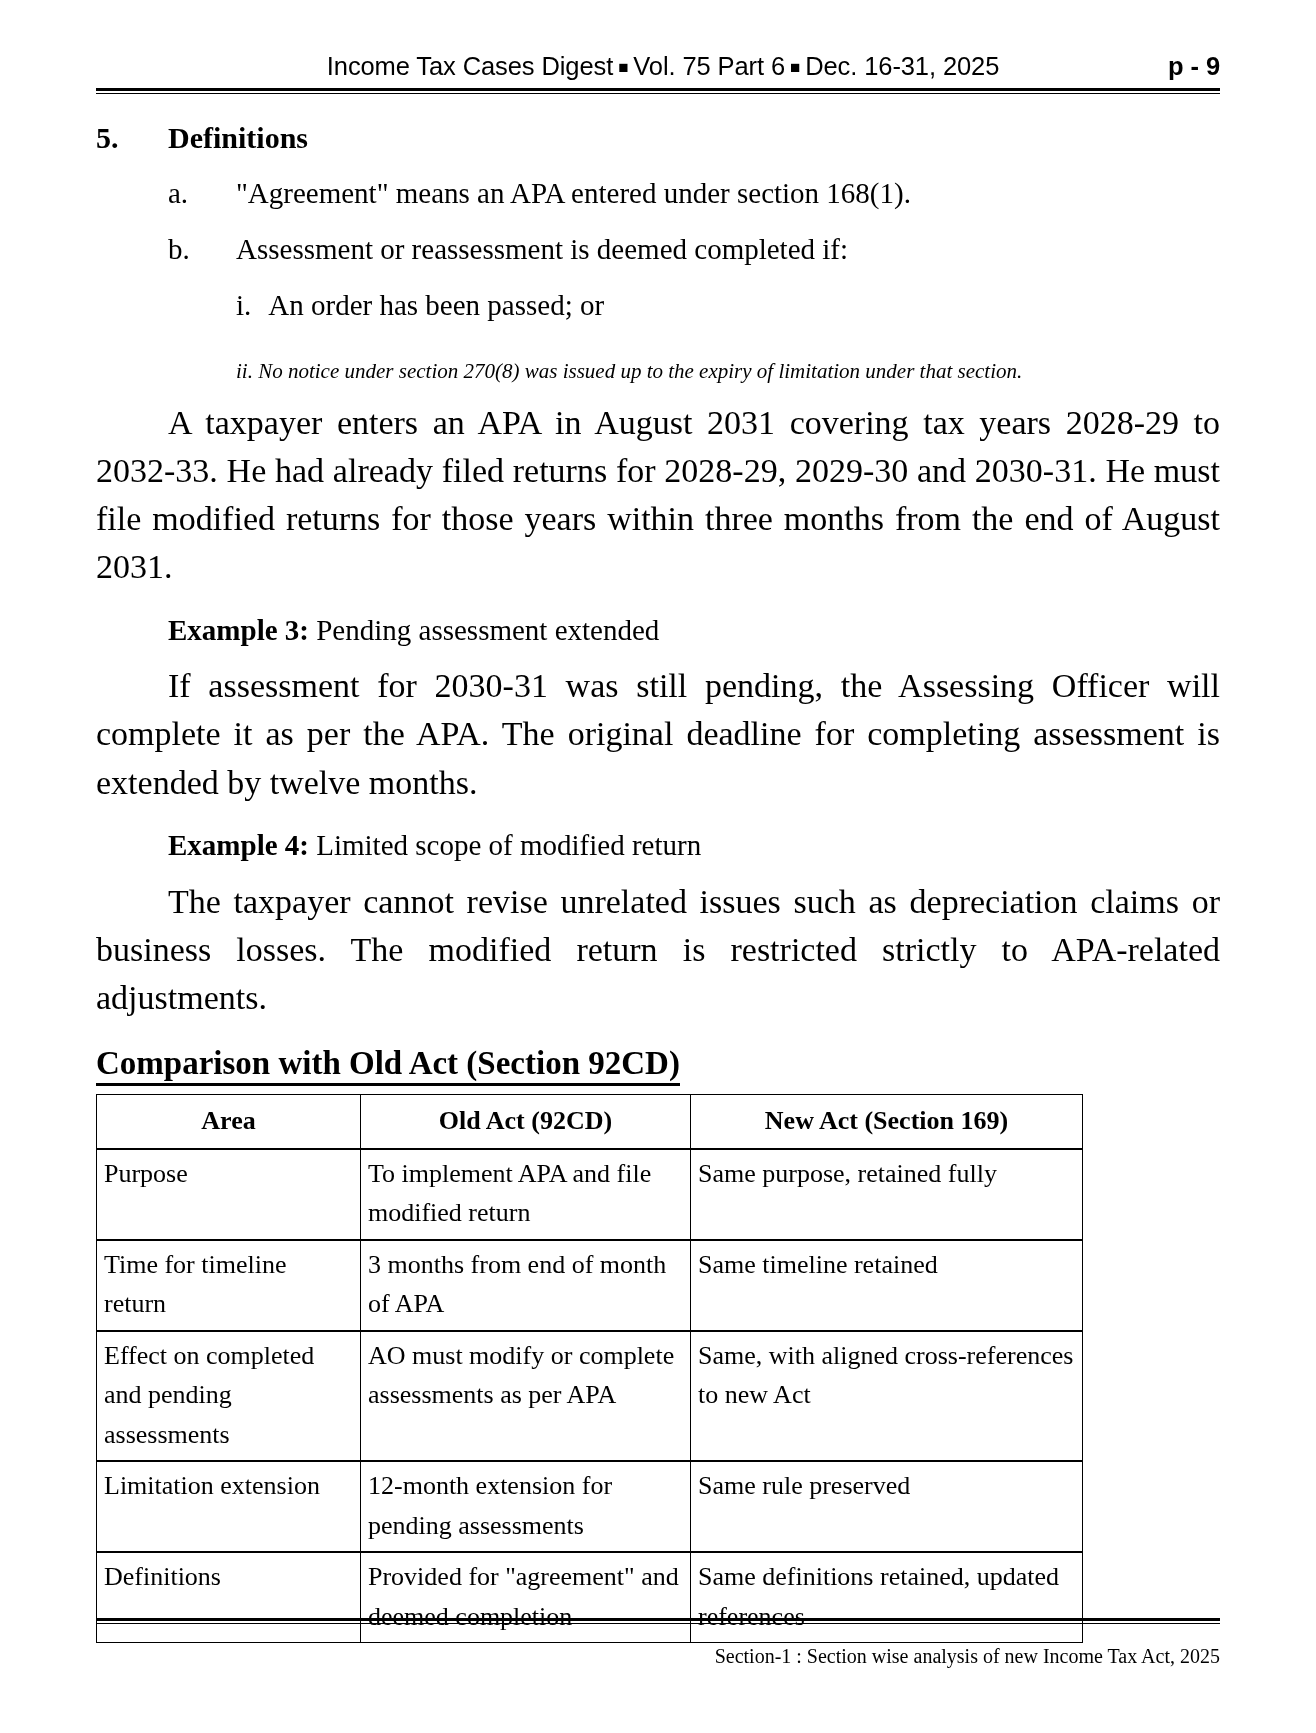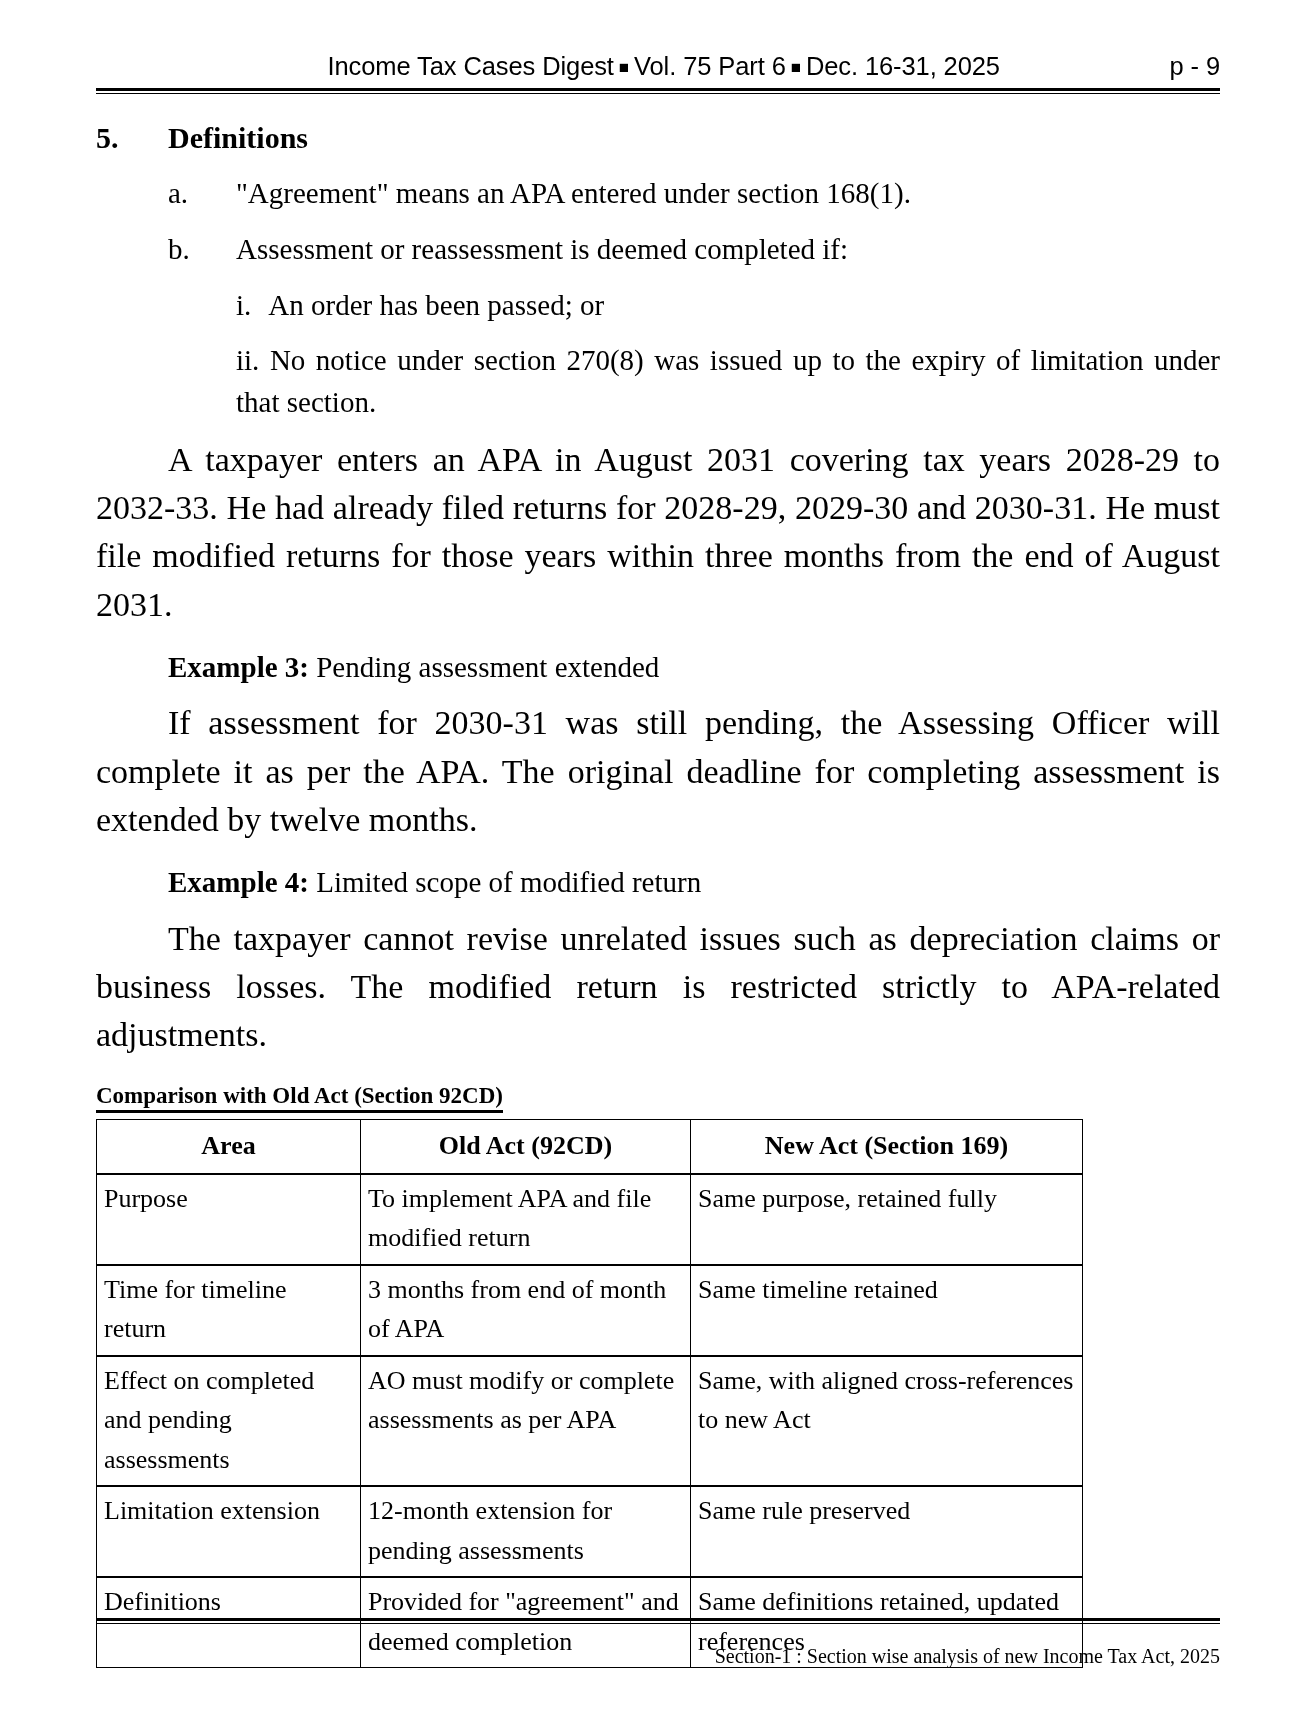--- a/index.html
+++ b/index.html
@@ -45,20 +45,21 @@
   .runhead-sq {
     font-size: 17px;
     vertical-align: 2px;
     padding: 0 5px;
   }
   .runhead-page {
     flex: 0 0 auto;
     white-space: nowrap;
     text-align: right;
     padding-left: 18px;
+    font-weight: bold;
   }
   .rule-top {
     position: absolute;
     left: 96px;
     right: 96px;
     top: 88px;
     border-top: 3px solid #000;
     border-bottom: 1px solid #000;
     height: 2px;
   }
@@ -98,26 +99,27 @@
 
   .roman {
     font-size: 29px;
     line-height: 1.45;
     margin-top: 14px;
     padding-left: 140px;
   }
   .roman .mark { padding-right: 17px; }
 
   .roman-wrap {
-    font-size: 29px;
+    font-size: 21px;
     line-height: 1.44;
-    margin-top: 14px;
+    margin-top: 30px;
     padding-left: 140px;
     text-align: justify;
     text-justify: inter-word;
+    font-style: italic;
   }
 
   .section-head {
     font-size: 33px;
     font-weight: bold;
     line-height: 1.2;
     margin-top: 20px;
     margin-bottom: 4px;
   }
   .section-head span {
@@ -138,21 +140,21 @@
     line-height: 1.42;
     margin-top: 12px;
     text-align: justify;
     text-justify: inter-word;
     text-indent: 72px;
   }
   .para-last-natural { text-align-last: left; }
 
   
   .table-head {
-    font-size: 23px;
+    font-size: 33px;
     font-weight: bold;
     line-height: 1.2;
     margin-top: 22px;
     margin-bottom: 10px;
   }
   .table-head span {
     border-bottom: 3px solid #000;
     padding-bottom: 2px;
   }
 

